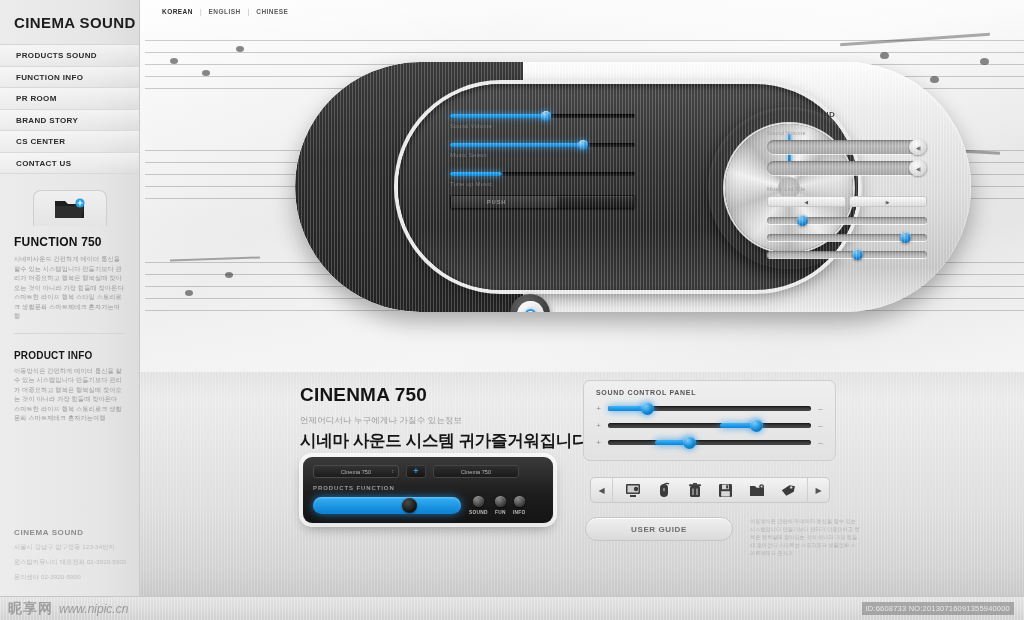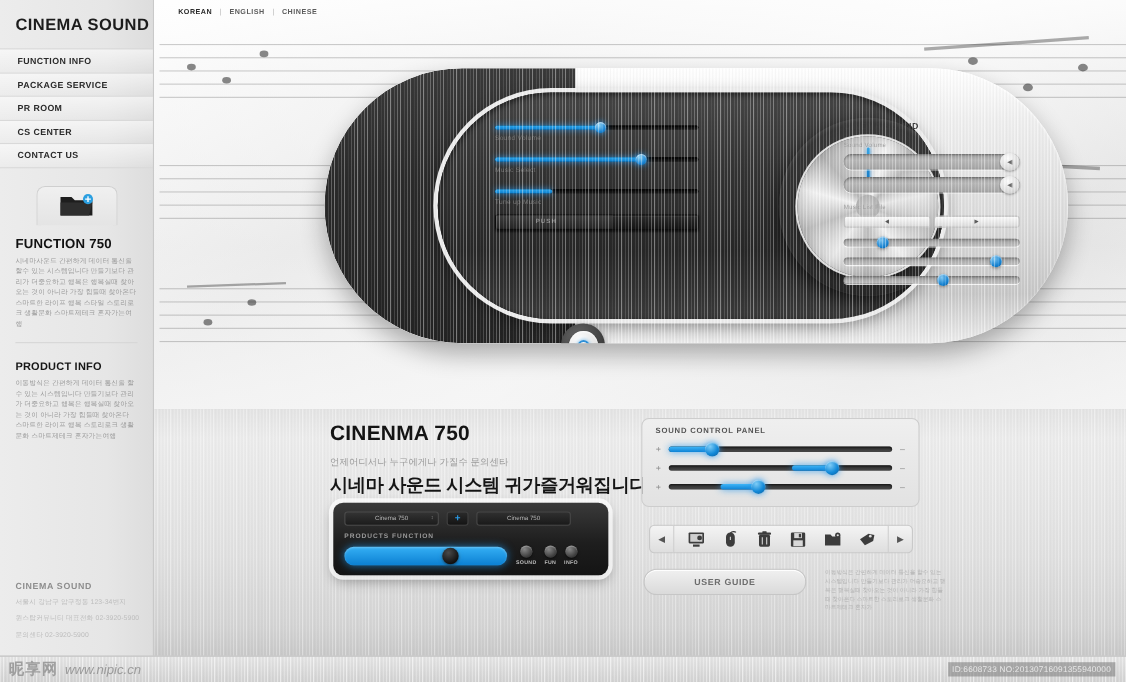--- a/index.html
+++ b/index.html
@@ -364,23 +364,24 @@
 <body>
 
 <div id="page">
 
   <div id="sidebar">
     <div id="brand">
       <div class="bt">CINEMA SOUND</div>
     </div>
 
     <div class="navlist">
+      <div class="navitem"><span>PRODUCTS SOUND</span></div>
       <div class="navitem"><span>FUNCTION INFO</span></div>
-      <div class="navitem"><span>PACKAGE SERVICE</span></div>
       <div class="navitem"><span>PR ROOM</span></div>
+      <div class="navitem"><span>BRAND STORY</span></div>
       <div class="navitem"><span>CS CENTER</span></div>
       <div class="navitem"><span>CONTACT US</span></div>
     </div>
 
     <div id="func-card">
       <div class="folder-box">
         <svg width="34" height="24" viewBox="0 0 34 24">
           <path d="M2 4 H12 L15 7 H31 V21 H2 Z" fill="#1e1e1e"></path>
           <path d="M2 9 H31 L28 21 H2 Z" fill="#2e2e2e"></path>
           <circle cx="27" cy="6" r="4.6" fill="#2b9fe0"></circle>
@@ -519,21 +520,21 @@
       <span class="lsep">|</span>
       <span class="lang">CHINESE</span>
     </div>
   </div>
 
   <div id="lower">
     <div id="lower-inner">
 
       <div id="promo">
         <div class="promo-h">CINENMA 750</div>
-        <div class="promo-s">언제어디서나 누구에게나 가질수 문의센타</div>
+        <div class="promo-s">언제어디서나 누구에게나 가질수 있는정보</div>
         <div class="promo-k">시네마 사운드 시스템 귀가즐거워집니다.</div>
       </div>
 
       <div id="widget">
         <div class="wrow">
           <div class="wsel">
             <span>Cinema 750</span>
             <span class="chev">↕</span>
           </div>
           <div class="wplus">+</div>

